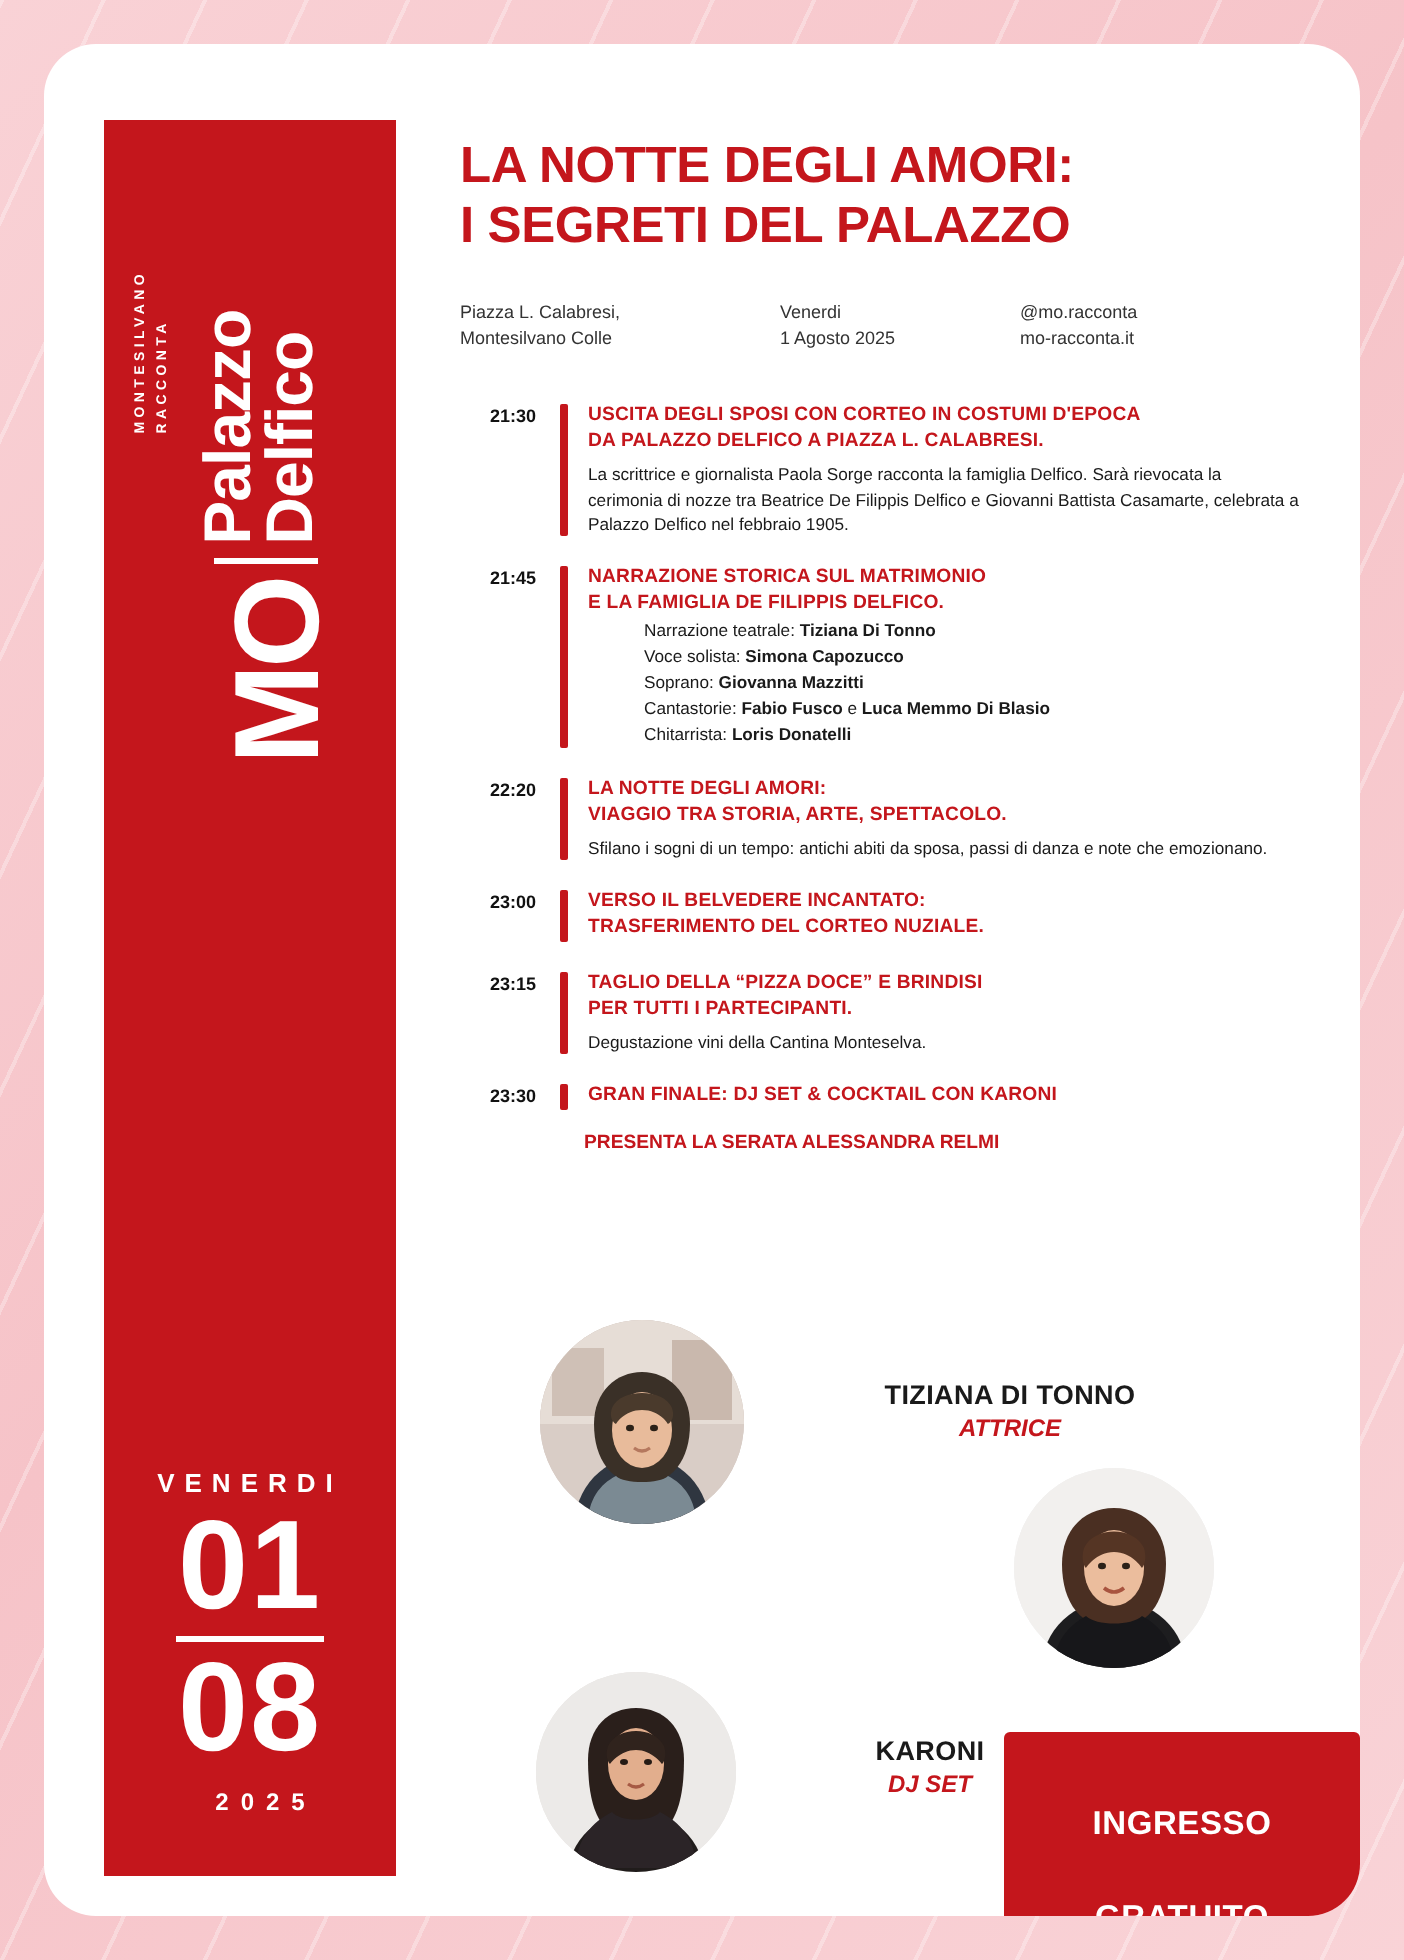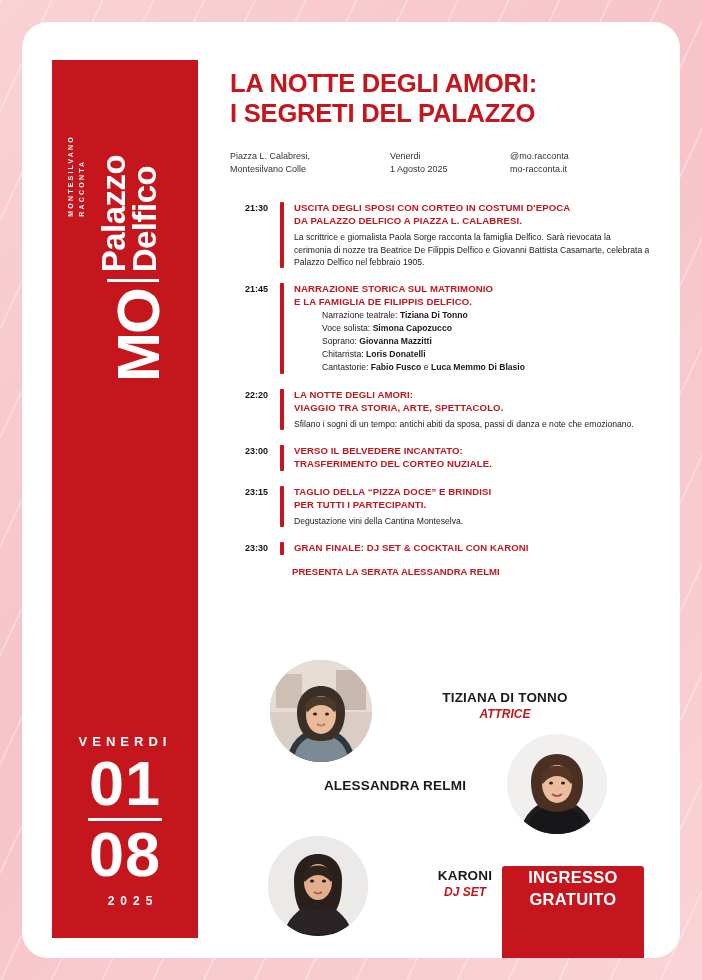--- a/index.html
+++ b/index.html
@@ -121,24 +121,24 @@
   .people{ position:absolute; left:208px; top:628px; width: 430px; height: 300px;}
   .photo{
     position:absolute; border-radius: 50%; overflow:hidden;
     background:#d8d2cf;
   }
   .ph-label{ position:absolute; text-align:center;}
   .pname{ font-size: 13.5px; font-weight: 800; color:#1a1a1a; letter-spacing:.2px;}
   .prole{ font-size: 12px; font-style: italic; font-weight:700; color:#c4161c; margin-top:2px;}
 
   .ingresso{
-    position:absolute; left: 272px; top: 216px; width: 142px; height: 104px;
+    position:absolute; left: 272px; top: 216px; width: 178px; height: 104px;
     background:#c4161c; color:#fff; border-radius: 3px;
-    display:flex; flex-direction:column; align-items:center; justify-content:flex-start;
-    font-weight:800; font-size:16.5px; line-height:1.35; letter-spacing:.3px;
+    display:flex; flex-direction:column; align-items:center; justify-content:flex-end;
+    font-weight:800; font-size:16.5px; line-height:1.35; letter-spacing:.3px;gap:24px;
   }
 </style>
 </head>
 <body>
 
 <div class="page">
   <div class="card">
 
     <div class="redbar">
       <div class="tagline">
@@ -206,22 +206,22 @@
           <div class="bar"></div>
           <div class="body">
             <div class="head">
               <span>NARRAZIONE STORICA SUL MATRIMONIO</span><br>
               <span>E LA FAMIGLIA DE FILIPPIS DELFICO.</span>
             </div>
             <div class="roles">
               <div><span>Narrazione teatrale: </span><b>Tiziana Di Tonno</b></div>
               <div><span>Voce solista: </span><b>Simona Capozucco</b></div>
               <div><span>Soprano: </span><b>Giovanna Mazzitti</b></div>
+              <div><span>Cantastorie: </span><b>Fabio Fusco</b><span> e </span><b>Luca Memmo Di Blasio</b></div>
               <div><span>Chitarrista: </span><b>Loris Donatelli</b></div>
-              <div><span>Cantastorie: </span><b>Fabio Fusco</b><span> e </span><b>Luca Memmo Di Blasio</b></div>
             </div>
           </div>
         </div>
 
         <div class="item">
           <div class="time">22:20</div>
           <div class="bar"></div>
           <div class="body">
             <div class="head">
               <span>LA NOTTE DEGLI AMORI:</span><br>
@@ -298,21 +298,20 @@
           <path d="M24 48c0-17 11-28 26-28s26 11 26 28c0 20-10 32-26 32S24 68 24 48z" fill="#4a2f22"></path>
           <ellipse cx="50" cy="50" rx="15" ry="19" fill="#ebbd9d"></ellipse>
           <path d="M35 40c5-11 25-11 30 0 2 7-1 10-1 10s-5-8-14-8-14 8-14 8-3-3-1-10z" fill="#553524"></path>
           <ellipse cx="44" cy="49" rx="2" ry="1.6" fill="#2b2118"></ellipse>
           <ellipse cx="56" cy="49" rx="2" ry="1.6" fill="#2b2118"></ellipse>
           <path d="M45 60q5 4 10 0" stroke="#a8543f" stroke-width="1.8" fill="none"></path>
           <path d="M36 74c5 5 23 5 28 0 9 5 16 13 16 26H20c0-13 7-21 16-26z" fill="#17171a"></path>
         </svg>
       </div>
       <div class="ph-label" style="left:60px; top:128px; width:210px;">
-        <div class="pname">ALESSANDRA RELMI</div>
       </div>
 
       <div class="photo" style="left:38px; top:186px; width:100px; height:100px; background:#e7e3e0;">
         <svg viewBox="0 0 100 100" width="100" height="100">
           <rect width="100" height="100" fill="#eceae8"></rect>
           <ellipse cx="50" cy="102" rx="34" ry="32" fill="#201c1b"></ellipse>
           <path d="M26 44c0-16 10-26 24-26s24 10 24 26c0 24-6 40-24 40S26 68 26 44z" fill="#2a1f1b"></path>
           <ellipse cx="50" cy="46" rx="14" ry="18" fill="#e2ae8d"></ellipse>
           <path d="M36 37c5-10 23-10 28 0 2 6-1 9-1 9s-5-7-13-7-13 7-13 7-3-3-1-9z" fill="#30231d"></path>
           <ellipse cx="44" cy="45" rx="2" ry="1.5" fill="#251b15"></ellipse>

